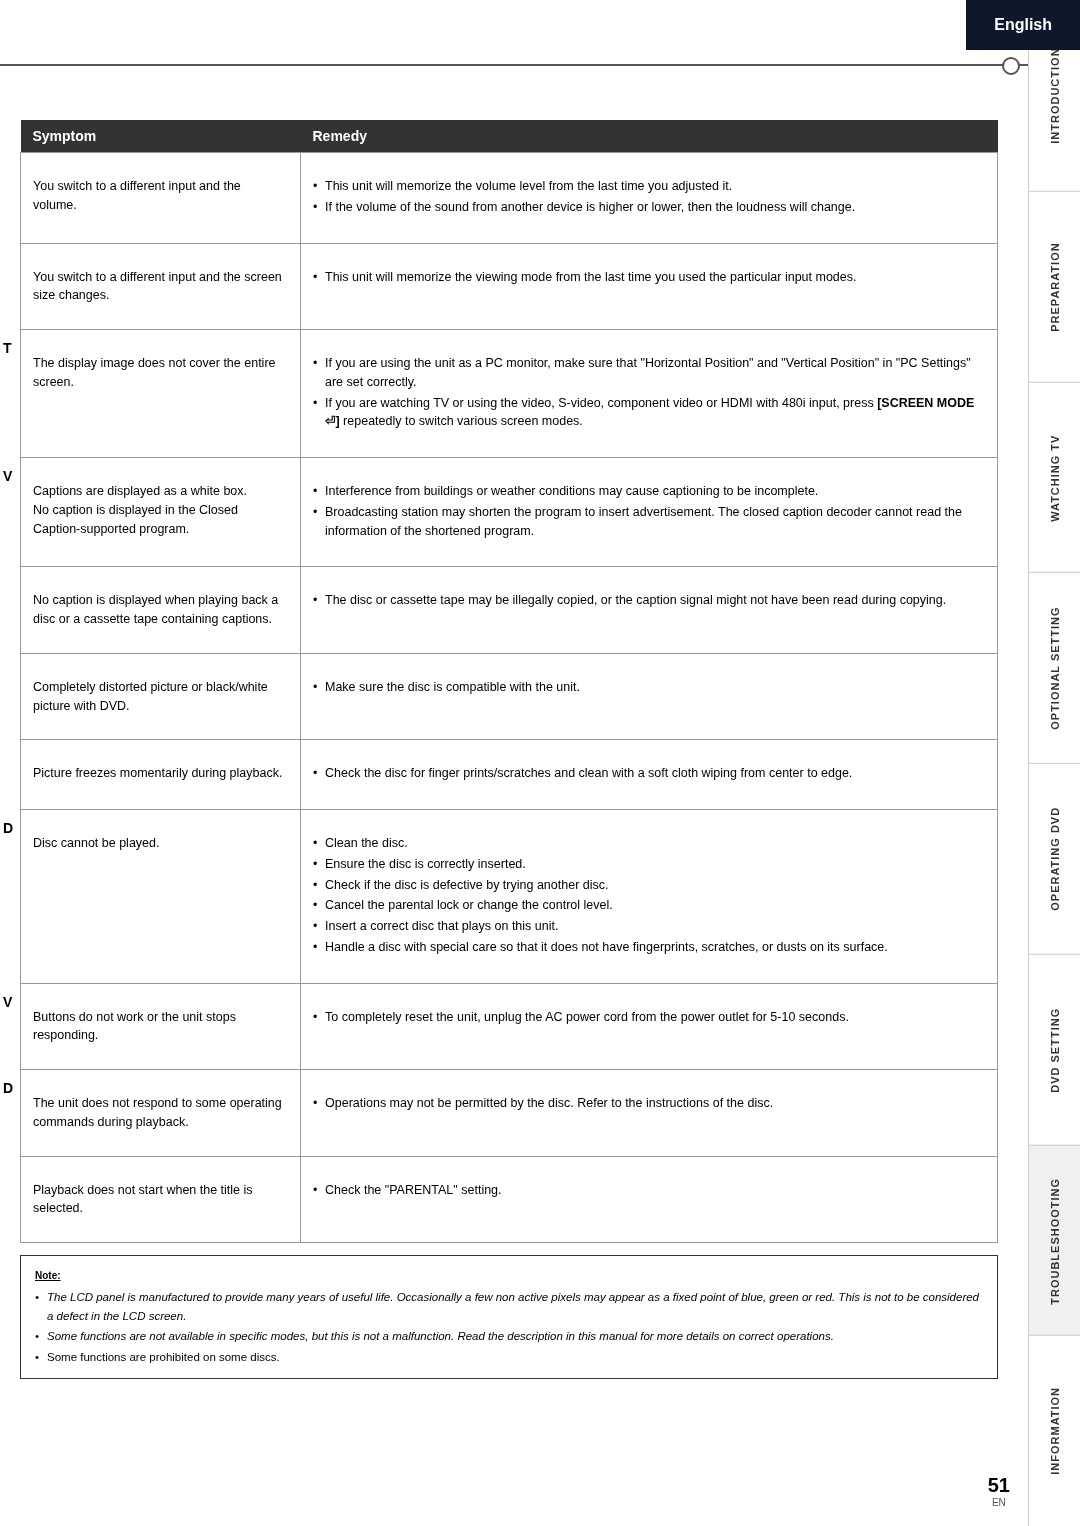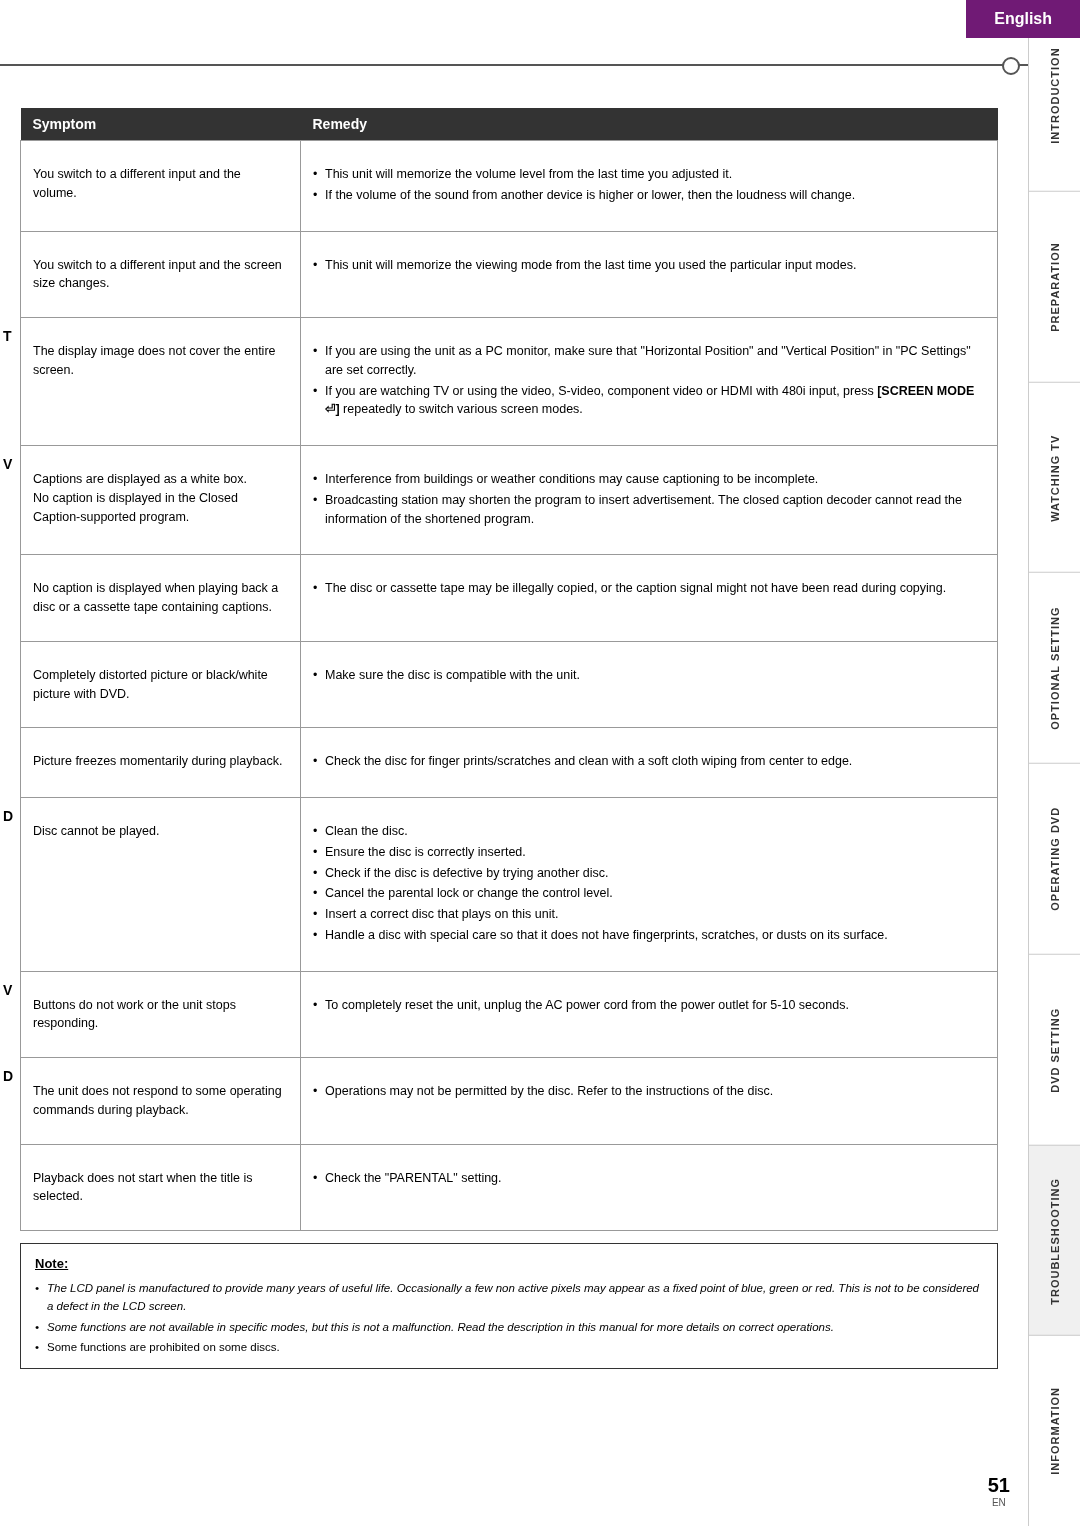--- a/index.html
+++ b/index.html
@@ -11,23 +11,23 @@
       font-size: 13px;
       color: #000;
       position: relative;
     }
 
     
     .english-tab {
       position: absolute;
       top: 0;
       right: 0;
-      background: #701a75;
+      background: #0f172a;
       color: #fff;
-      padding: 10px 28px;
+      padding: 16px 28px;
       font-size: 16px;
       font-weight: bold;
       z-index: 10;
     }
 
     
     .right-nav {
       position: absolute;
       top: 0;
       right: 0;
@@ -88,21 +88,21 @@
       left: 0;
       right: 52px;
       bottom: 0;
       padding: 20px 30px 20px 20px;
     }
 
     
     .trouble-table {
       width: 100%;
       border-collapse: collapse;
-      margin-top: 8px;
+      margin-top: 20px;
       border-radius: 7px;
     }
 
     .trouble-table th {
       background: #333;
       color: #fff;
       padding: 8px 12px;
       text-align: left;
       font-size: 14px;
       font-weight: bold;
@@ -128,21 +128,21 @@
     .note-section {
       margin-top: 12px;
       border: 1px solid #333;
       padding: 10px 14px;
       font-size: 11.5px;
       line-height: 1.6;
     }
 
     .note-title {
       font-weight: bold;
-      font-size: 13px;
+      font-size: 10px;
       text-decoration: underline;
     }
 
     .bullet-list {
       list-style: none;
       padding: 0;
     }
     .bullet-list li {
       padding-left: 12px;
       position: relative;

